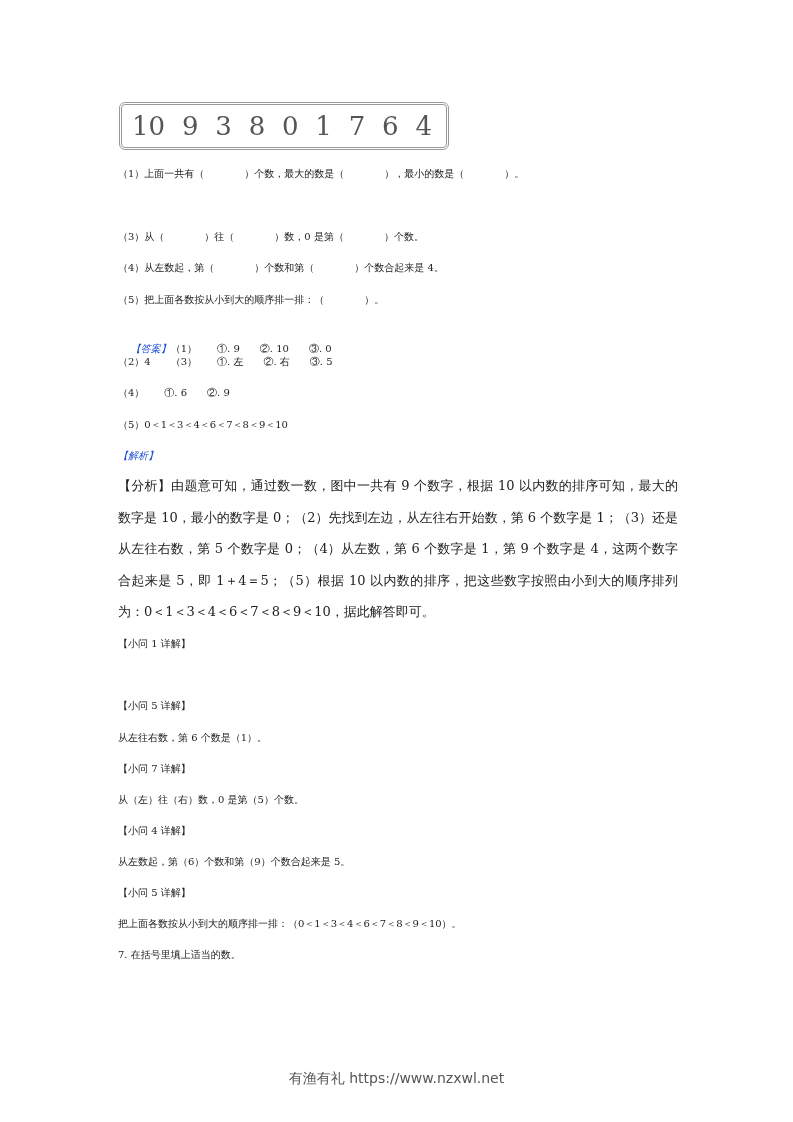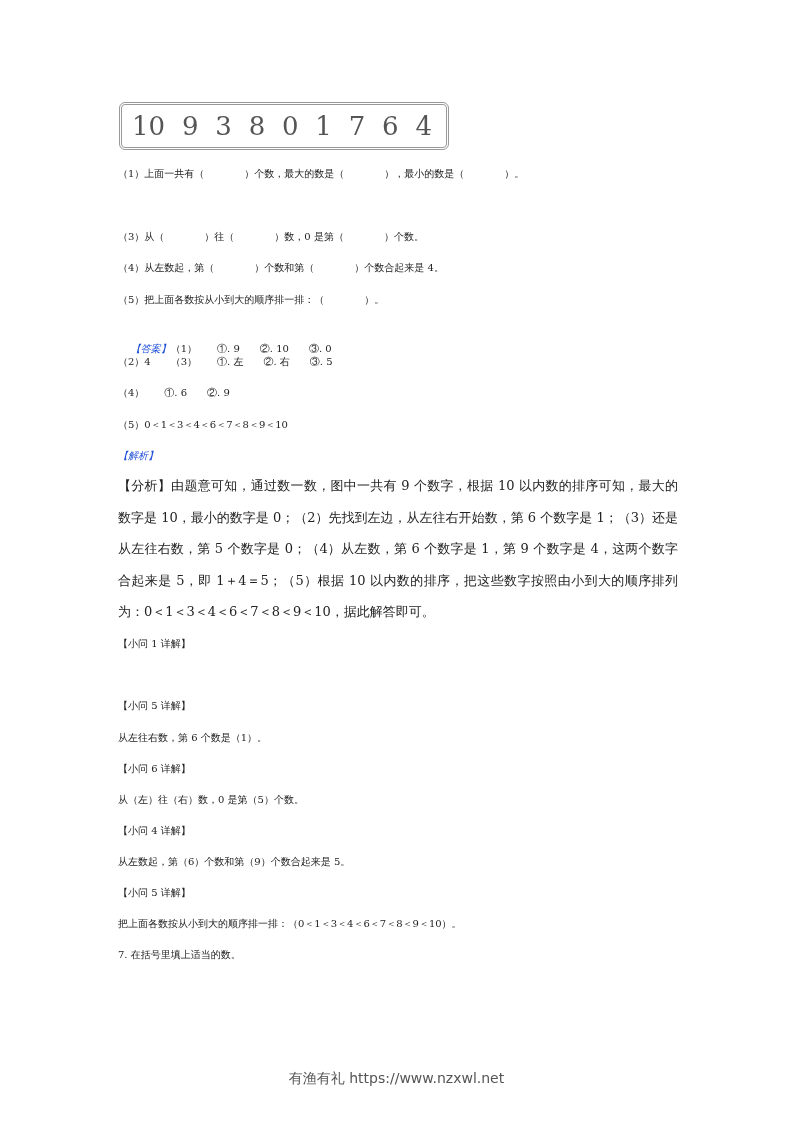--- a/index.html
+++ b/index.html
@@ -46,21 +46,21 @@
   <div class="line" style="top:384px">（4）　　①. 6　　②. 9</div>
   <div class="line" style="top:416px">（5）0＜1＜3＜4＜6＜7＜8＜9＜10</div>
 
   <div class="line blue" style="top:447px">【解析】</div>
 
   <div class="para" style="top:470px">【分析】由题意可知，通过数一数，图中一共有 9 个数字，根据 10 以内数的排序可知，最大的数字是 10，最小的数字是 0；（2）先找到左边，从左往右开始数，第 6 个数字是 1；（3）还是从左往右数，第 5 个数字是 0；（4）从左数，第 6 个数字是 1，第 9 个数字是 4，这两个数字合起来是 5，即 1＋4＝5；（5）根据 10 以内数的排序，把这些数字按照由小到大的顺序排列为：0＜1＜3＜4＜6＜7＜8＜9＜10，据此解答即可。</div>
 
   <div class="line" style="top:635px">【小问 1 详解】</div>
   <div class="line" style="top:697px">【小问 5 详解】</div>
   <div class="line" style="top:729px">从左往右数，第 6 个数是（1）。</div>
-  <div class="line" style="top:760px">【小问 6 详解】</div>
+  <div class="line" style="top:760px">【小问 7 详解】</div>
   <div class="line" style="top:791px">从（左）往（右）数，0 是第（5）个数。</div>
   <div class="line" style="top:822px">【小问 4 详解】</div>
   <div class="line" style="top:853px">从左数起，第（6）个数和第（9）个数合起来是 5。</div>
   <div class="line" style="top:884px">【小问 5 详解】</div>
   <div class="line" style="top:915px">把上面各数按从小到大的顺序排一排：（0＜1＜3＜4＜6＜7＜8＜9＜10）。</div>
 
   <div class="line" style="top:946px">7. 在括号里填上适当的数。</div>
 
   <div class="footer">有渔有礼 https://www.nzxwl.net</div>
 </div>

